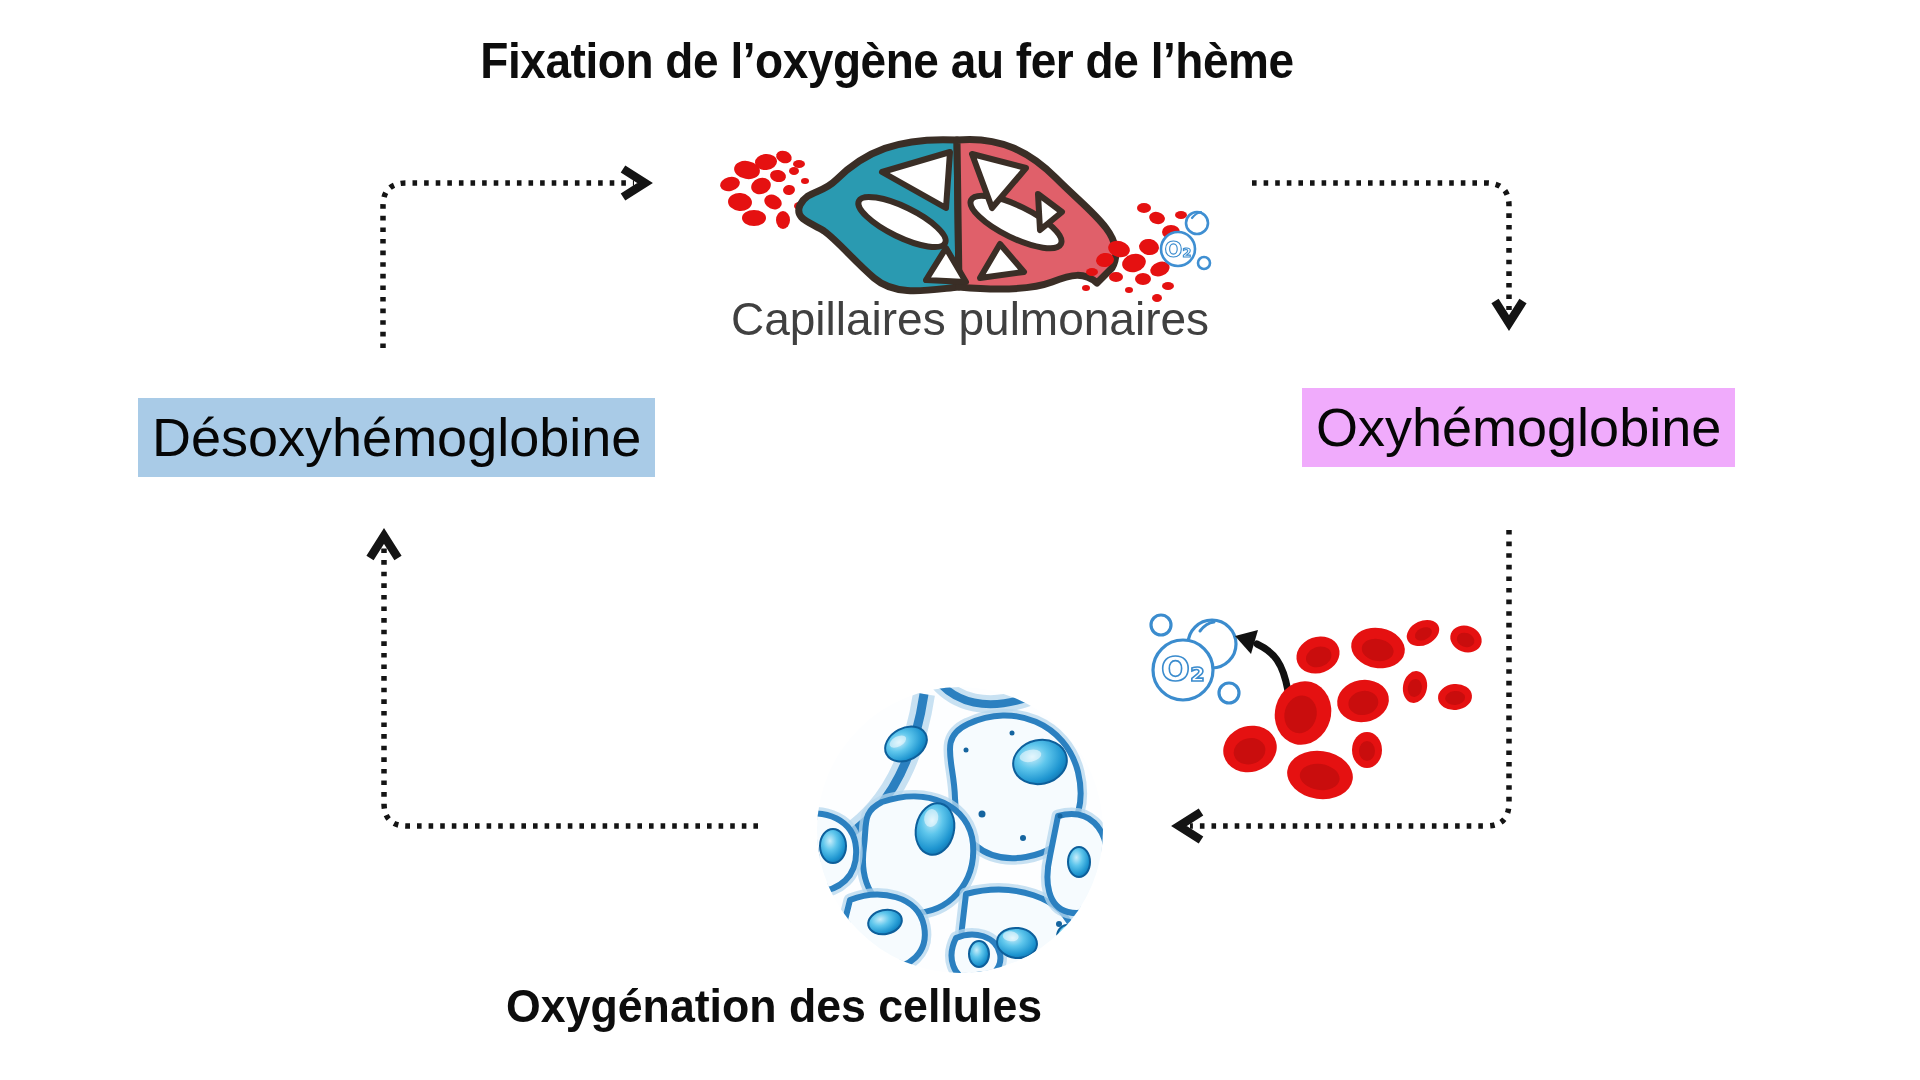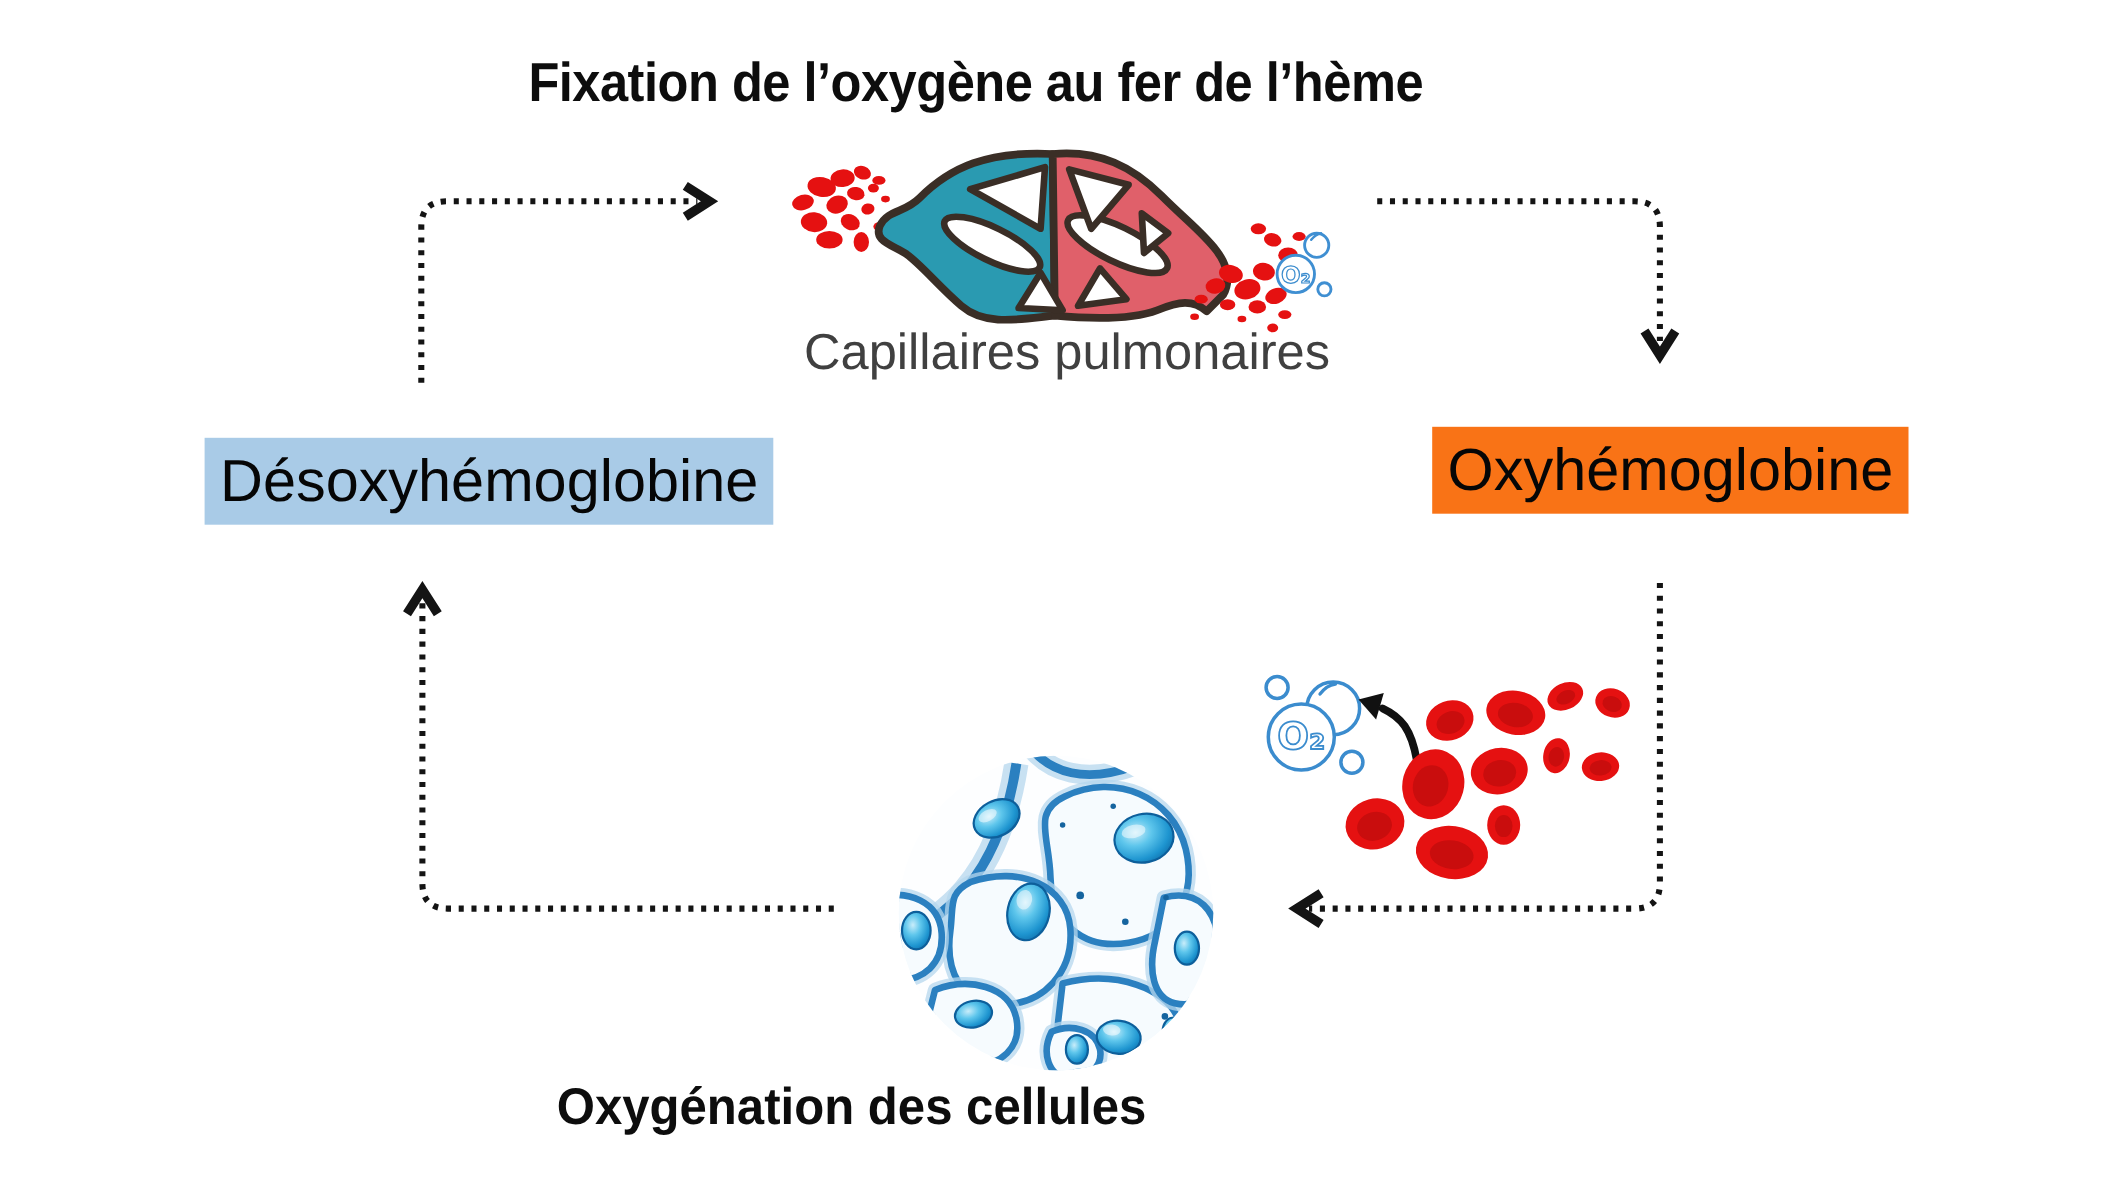--- a/index.html
+++ b/index.html
@@ -1,26 +1,26 @@
 <!DOCTYPE html>
 <html lang="fr"><head>
 <meta charset="utf-8">
 <style>
   html,body{margin:0;padding:0;background:#ffffff;}
   .canvas{position:relative;width:1920px;height:1080px;background:#ffffff;overflow:hidden;
           font-family:"Liberation Sans", sans-serif;}
   .abs{position:absolute;}
-  .title{left:0;top:46px;width:1775px;text-align:center;font-size:50px;font-weight:700;
+  .title{left:0;top:32px;width:1775px;text-align:center;font-size:50px;font-weight:700;
          color:#0d0d0d;letter-spacing:-.5px;}
   .squeeze{display:inline-block;transform:scaleX(.92);transform-origin:50% 50%;}
   .caption{left:680px;top:292px;width:580px;text-align:center;font-size:46px;font-weight:400;
            color:#404040;}
   .state-label{font-size:54px;font-weight:400;color:#060606;padding:4px 14px;line-height:1.32;}
-  .state-left{left:138px;top:398px;background:#a9cbe7;margin-left:48px;}
-  .state-right{left:1302px;top:388px;background:#f97316;}
+  .state-left{left:138px;top:398px;background:#a9cbe7;}
+  .state-right{left:1302px;top:388px;background:#f0abfc;}
   .bottom-label{left:0;top:978px;width:1548px;text-align:center;font-size:47px;font-weight:700;
                 color:#0d0d0d;}
   svg{display:block;}
   .dotline{fill:none;stroke:#141414;stroke-width:5.5;stroke-dasharray:4.6 7;}
   .chev{fill:none;stroke:#141414;stroke-width:8.5;stroke-linejoin:miter;stroke-linecap:butt;}
   .vessel{stroke:#3a2e26;stroke-width:7;stroke-linejoin:round;}
   .hole{fill:#ffffff;stroke:#3a2e26;stroke-width:6;stroke-linejoin:round;}
   .rbc{fill:#e51111;}
   .rbc-in{fill:#c90d0d;}
   .bub{fill:#ffffff;stroke:#3f8fd2;stroke-width:2.6;}

